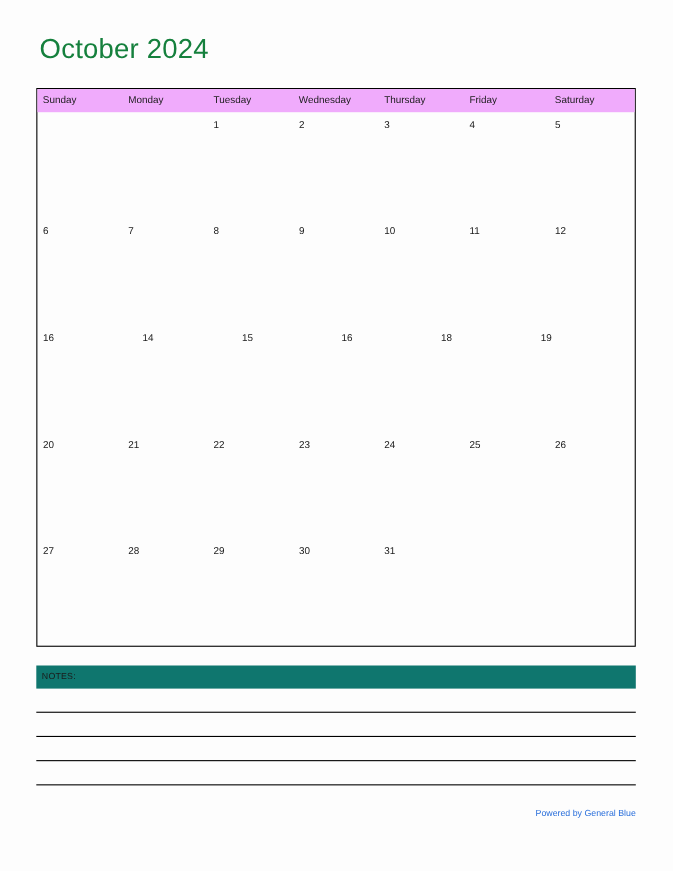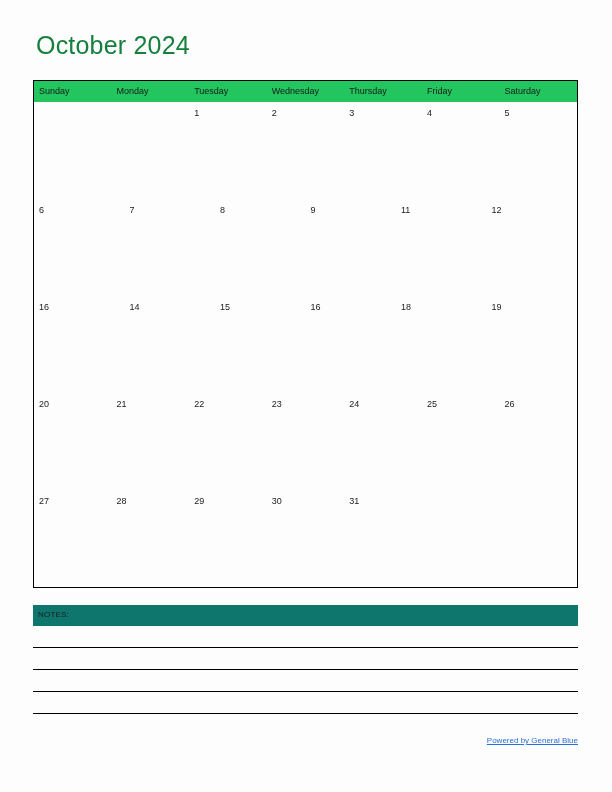--- a/index.html
+++ b/index.html
@@ -37,22 +37,23 @@
     width: 545px;
     height: 508px;
     border: 1px solid #000;
     box-sizing: border-box;
     background: #fdfdfd;
   }
   .weekday-header {
     display: flex;
     width: 100%;
     height: 21px;
-    background: #22c55e;
-    box-sizing: border-box;
+    background: #f0abfc;
+    box-sizing: border-box;
+    justify-content: flex-end;
   }
   .weekday-cell {
     flex: 1 1 0;
     font-size: 9px;
     color: #1a1a1a;
     padding: 6px 0 0 5px;
     box-sizing: border-box;
     line-height: 1;
     white-space: nowrap;
     overflow: visible;
@@ -115,21 +116,20 @@
   .footer {
     position: absolute;
     left: 33px;
     top: 729px;
     width: 545px;
     text-align: right;
   }
   .footer-link {
     font-size: 8px;
     color: #2a6fdb;
-    text-decoration: underline;
     cursor: pointer;
     white-space: nowrap;
   }
 </style>
 </head>
 <body>
 
 <div class="page-title">October 2024</div>
 
 <div class="calendar">
@@ -154,20 +154,21 @@
       <div class="day-cell">3</div>
       <div class="day-cell">4</div>
       <div class="day-cell">5</div>
     </div>
 
     <div class="week-row">
       <div class="day-cell">6</div>
       <div class="day-cell">7</div>
       <div class="day-cell">8</div>
       <div class="day-cell">9</div>
+      <div class="day-cell">10</div>
       <div class="day-cell">11</div>
       <div class="day-cell">12</div>
     </div>
 
     <div class="week-row">
       <div class="day-cell">16</div>
       <div class="day-cell">14</div>
       <div class="day-cell">15</div>
       <div class="day-cell">16</div>
       <div class="day-cell">18</div>

